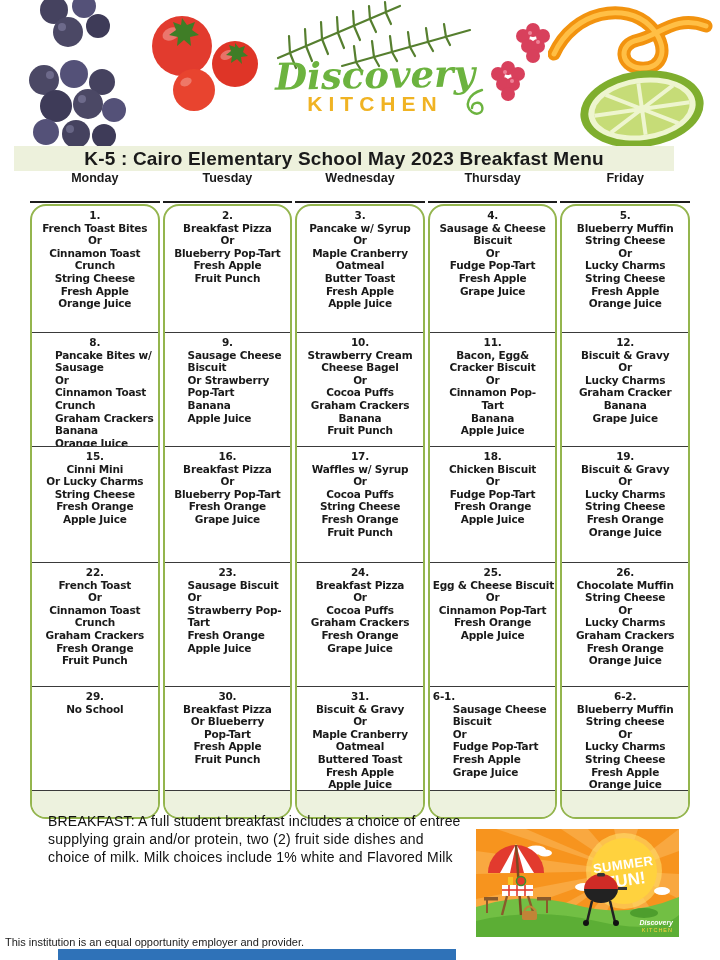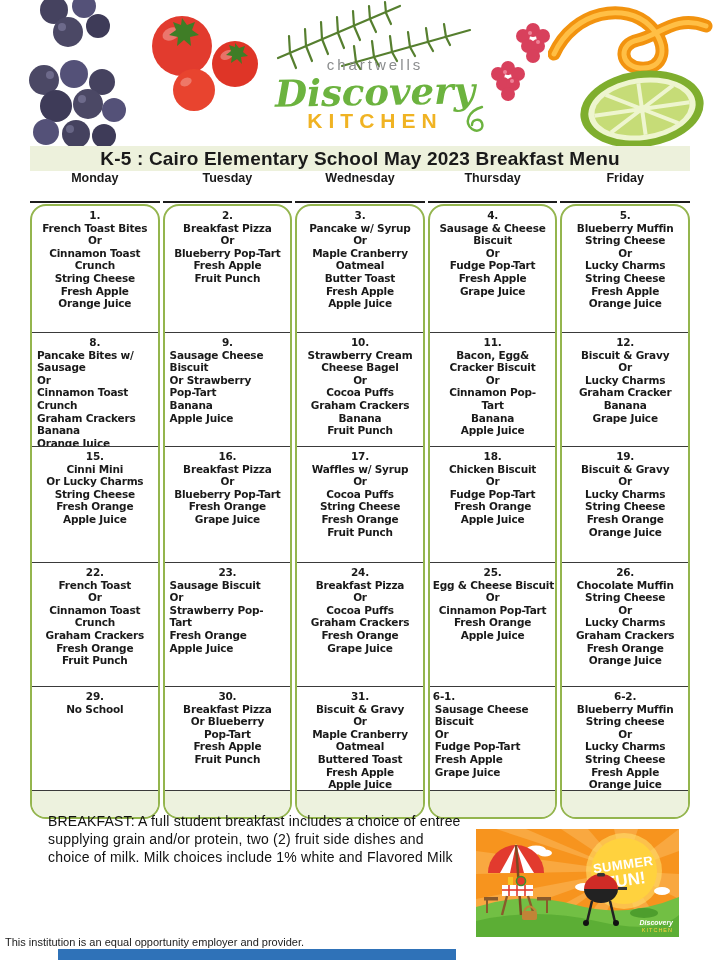--- a/index.html
+++ b/index.html
@@ -10,34 +10,34 @@
   
   .deco{position:absolute;pointer-events:none;}
   
   .logo{position:absolute;left:268px;top:56px;width:214px;text-align:center;}
   .logo-brand{font-size:15px;letter-spacing:3px;color:#8b8d8e;}
   .logo-name{font-family:"DejaVu Serif", serif;font-style:italic;font-weight:bold;
     font-size:37px;color:#6cb33f;line-height:38px;transform:rotate(-1deg);}
   .logo-sub{font-weight:bold;font-size:21px;letter-spacing:6px;color:#f0b323;line-height:20px;position:relative;}
   .logo-swirl{position:absolute;right:-6px;top:-6px;}
   
-  .title-bar{position:absolute;left:30px;top:146px;width:660px;height:25px;
+  .title-bar{position:absolute;left:14px;top:146px;width:660px;height:25px;
     background:#edf1dc;text-align:center;font-weight:bold;font-size:19px;line-height:25px;
     font-family:"Liberation Sans", sans-serif;letter-spacing:0.2px;}
   
   .calendar{position:absolute;left:30px;top:171px;width:660px;display:flex;gap:3px;}
   .cal-col{flex:1;min-width:0;}
   .day-head{height:13px;font-size:12.5px;font-weight:bold;text-align:center;
     border-bottom:2px solid #1c1c1c;padding-bottom:17px;}
   .col-body{margin-top:1px;border:2px solid #94b54e;border-radius:16px;overflow:hidden;background:#fff;}
   .cell{box-sizing:border-box;border-bottom:1.6px solid #3a3a3a;
     font-family:"DejaVu Sans", sans-serif;font-weight:bold;font-size:10.5px;line-height:12.6px;
     letter-spacing:-0.2px;padding:3px 3px 0 3px;overflow:hidden;}
   .cell .date{text-align:center;}
-  .cell.align-left .line{text-align:left;padding-left:2px;}
+  .cell.align-left .line{text-align:left;padding-left:2px;margin-left:18px;}
   .cell .line{text-align:center;white-space:nowrap;}
   .col-band{height:26px;background:#edf2de;}
   
   .notes{position:absolute;left:48px;top:812px;width:420px;font-size:14px;line-height:18px;
     color:#111;letter-spacing:0.2px;}
   .footer-note{position:absolute;left:5px;top:936px;font-size:11px;color:#222;}
   .blue-bar{position:absolute;left:58px;top:949px;width:398px;height:11px;background:#2f72b8;}
   
   .summer{position:absolute;left:476px;top:829px;width:203px;height:108px;}
 </style>
@@ -126,21 +126,20 @@
     <ellipse cx="66" cy="41" rx="48" ry="26" fill="#c6dc77"></ellipse>
     <g stroke="#eef5cf" stroke-width="4">
       <path d="M66,41 L66,15 M66,41 L66,67 M66,41 L114,41 M66,41 L18,41
                M66,41 L100,22 M66,41 L32,22 M66,41 L100,60 M66,41 L32,60"></path>
     </g>
     <circle cx="66" cy="41" r="4" fill="#eef5cf"></circle>
   </g>
 </svg>
 
 <div class="logo">
-  <div class="logo-brand">chartwells</div>
   <div class="logo-name">Discovery</div>
   <div class="logo-sub">
     <span>KITCHEN</span>
     <svg class="logo-swirl" width="26" height="30" viewBox="0 0 26 30">
       <path d="M20,2 C6,6 2,18 10,24 C16,28 22,24 20,18 C18,13 10,14 10,20" fill="none" stroke="#6cb33f" stroke-width="2.4" stroke-linecap="round"></path>
     </svg>
   </div>
 </div>
 
 <div class="title-bar">K-5 : Cairo Elementary School May 2023 Breakfast Menu</div>

